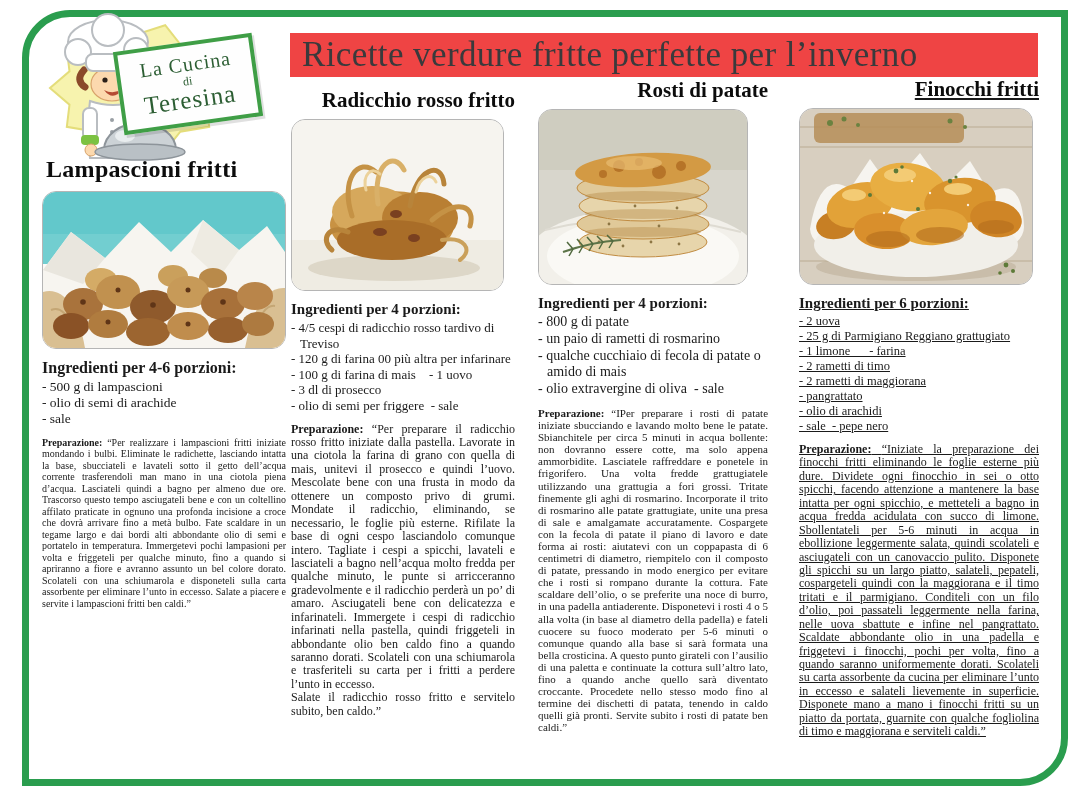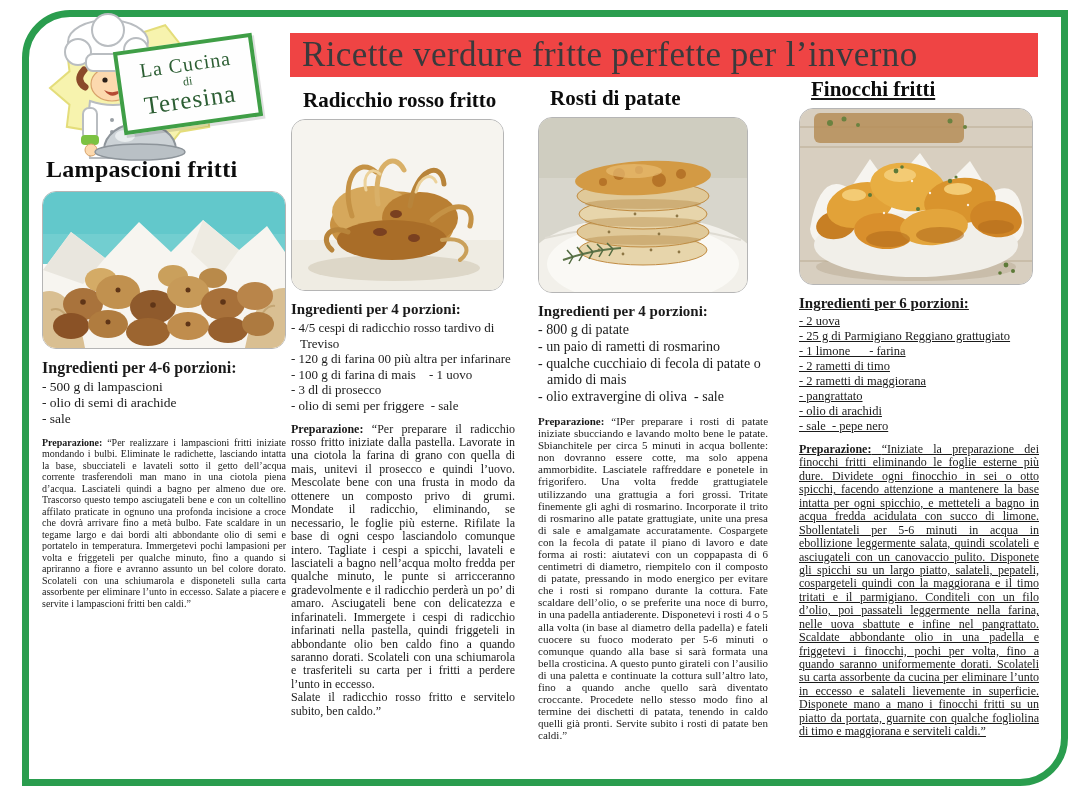--- a/index.html
+++ b/index.html
@@ -29,24 +29,24 @@
     box-shadow:2px 3px 0 rgba(0,0,0,0.12); text-align:center; z-index:4;
     color:#2c5e33; line-height:1;
   }
   .sign .l1 { font-size:20px; margin-top:8px; letter-spacing:1px; }
   .sign .l2 { font-size:12px; margin-top:1px; }
   .sign .l3 { font-size:25px; margin-top:0; letter-spacing:1px; }
   
   .col { position:absolute; z-index:2; }
   #col1 { left:42px;  top:156px; width:244px; }
   #col2 { left:291px; top:88px;  width:224px; }
-  #col3 { left:538px; top:86px;  width:230px; }
+  #col3 { left:538px; top:78px;  width:230px; }
   #col4 { left:799px; top:77px;  width:240px;text-decoration:underline; }
   .col h2 { margin:0 0 8px 4px; font-size:24px; font-weight:bold; color:#0c0c0c; letter-spacing:0.3px; }
-  .col h3 { margin:0 0 6px 12px;  font-size:21px; font-weight:bold; color:#0c0c0c; }
+  .col h3 { margin:0 0 6px 12px;  font-size:21px; font-weight:bold; color:#0c0c0c;text-align:right; }
   .photo { border:1px solid #b5b5b5; border-radius:14px; overflow:hidden; background:#eee; line-height:0; }
   .photo svg { display:block; }
   .ing-h { font-weight:bold; margin:10px 0 2px; }
   #col1 .ing-h { font-size:16px; } #col2 .ing-h, #col3 .ing-h, #col4 .ing-h { font-size:15px; }
   ul.ing { list-style:none; margin:0; padding:0; }
   ul.ing li { padding-left:9px; text-indent:-9px; }
   #col1 ul.ing { font-size:13.5px; line-height:1.2; }
   #col2 ul.ing { font-size:13px;   line-height:1.2; }
   #col3 ul.ing { font-size:14px; line-height:1.2; }
   #col4 ul.ing { font-size:12.5px; line-height:1.2; }

